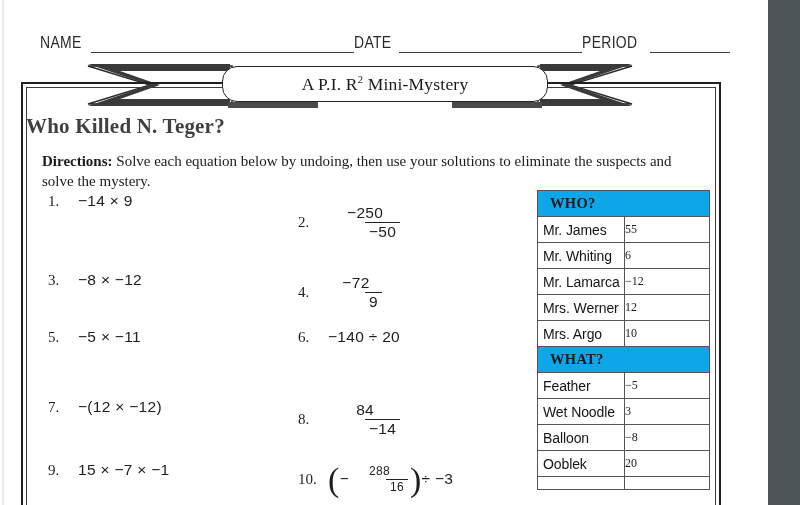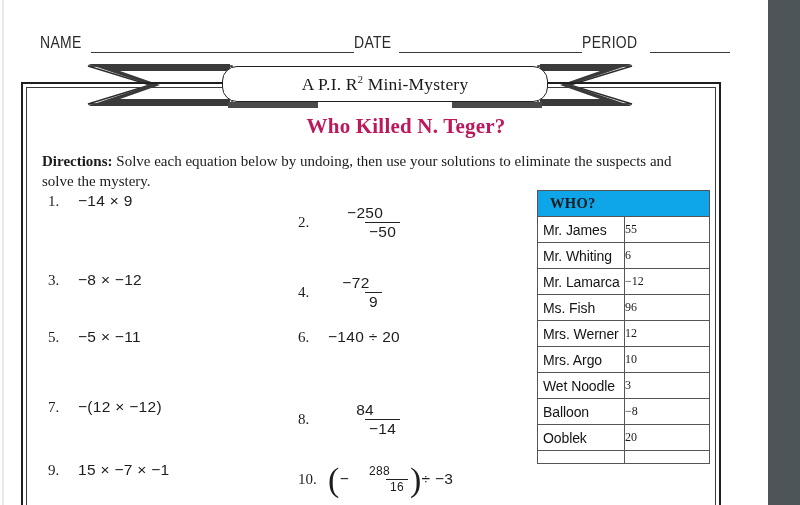--- a/index.html
+++ b/index.html
@@ -98,24 +98,24 @@
     z-index: 1;
   }
 
   
   #content { position: absolute; left:0; top:0; width:768px; height:505px; z-index:3; }
 
   #worksheet-title {
     position: absolute;
     left: 26px; top: 114px;
     width: 760px;
-    text-align: center;
+    text-align: left;
     font-size: 21px;
     font-weight: bold;
-    color: #be185d;
+    color: #404040;
     letter-spacing: .2px;
   }
 
   #directions {
     position: absolute;
     left: 42px; top: 152px;
     width: 640px;
     font-size: 15px;
     line-height: 19.5px;
     color: #1b1b1b;
@@ -336,30 +336,33 @@
       </tr>
       <tr>
         <td class="nm">Mr. Whiting</td>
         <td class="val">6</td>
       </tr>
       <tr>
         <td class="nm">Mr. Lamarca</td>
         <td class="val">−12</td>
       </tr>
       <tr>
-        <td class="nm">Ms. Fish</td>
-        <td class="val">96</td>
-      </tr>
-      <tr>
         <td class="nm">Mrs. Werner</td>
         <td class="val">12</td>
       </tr>
       <tr>
         <td class="nm">Mrs. Argo</td>
         <td class="val">10</td>
+      </tr>
+      <tr class="hdr">
+        <td colspan="2">WHAT?</td>
+      </tr>
+      <tr>
+        <td class="nm">Feather</td>
+        <td class="val">−5</td>
       </tr>
       <tr>
         <td class="nm">Wet Noodle</td>
         <td class="val">3</td>
       </tr>
       <tr>
         <td class="nm">Balloon</td>
         <td class="val">−8</td>
       </tr>
       <tr>

